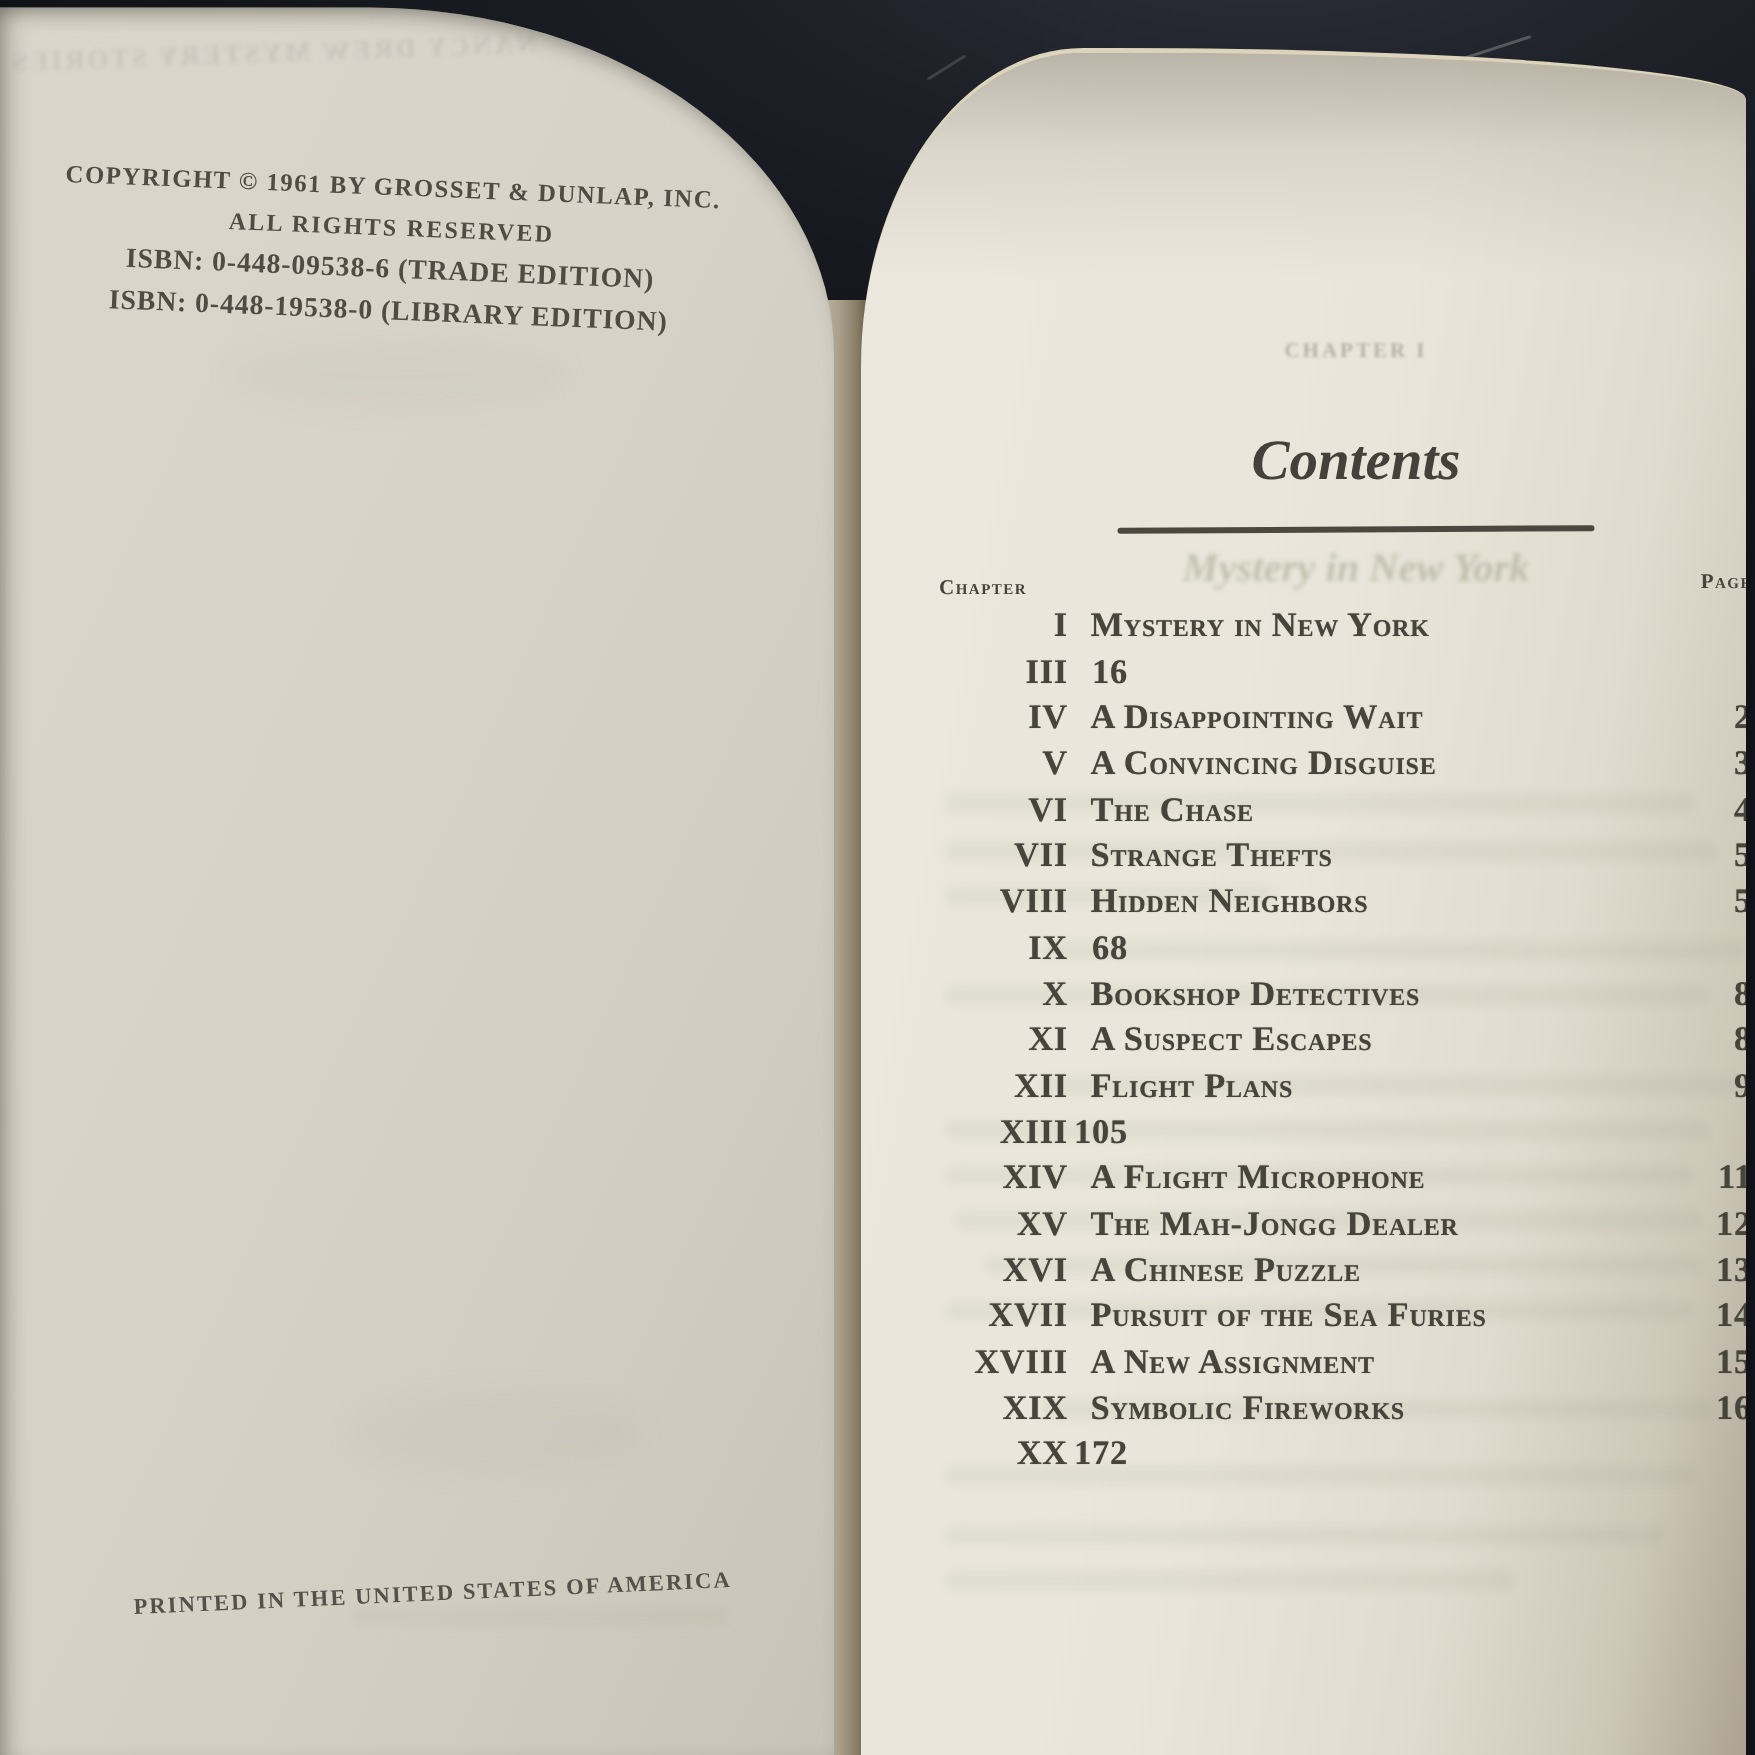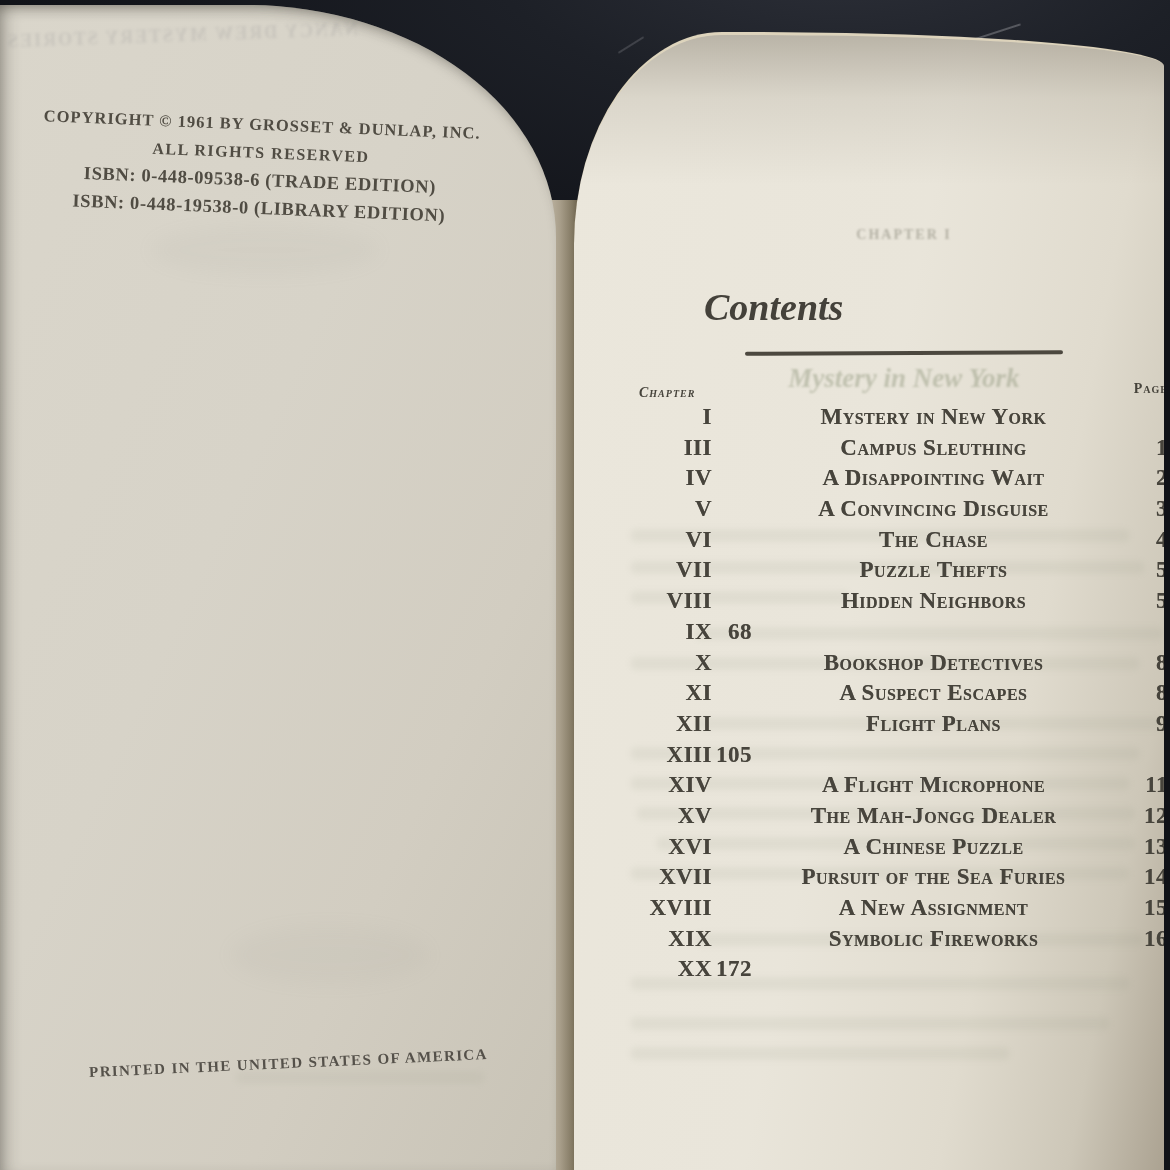--- a/index.html
+++ b/index.html
@@ -69,50 +69,51 @@
     pointer-events: none;
   }
   .ghost-chapter-heading {
     position: absolute; left: 130px; top: 192px; width: 400px;
     text-align: center; font-variant: small-caps; font-weight: 700;
     font-size: 14px; letter-spacing: 2px;
     color: #8a887a; opacity: 0.55; filter: blur(1px);
   }
   .contents-heading {
     position: absolute; left: 130px; top: 250px; width: 400px;
+    text-align: center;
     font-style: italic; font-weight: 700; font-size: 38px;
     color: #44413a;
   }
   .contents-rule {
     position: absolute; left: 171px; top: 316px; width: 318px; height: 4px;
     background: #4c483f; border-radius: 2px;
     transform: rotate(-0.3deg);
   }
   .ghost-chapter-title {
     position: absolute; left: 130px; top: 328px; width: 400px;
     text-align: center; font-style: italic; font-weight: 700;
     font-size: 27px; color: #989e85; opacity: 0.5; filter: blur(1.3px);
   }
   .col-label {
     position: absolute; font-variant: small-caps; font-weight: 700;
     font-size: 14px; letter-spacing: 1px; color: #46433b;
   }
-  .col-chapter { left: 65px; top: 350px; font-style: italic; }
+  .col-chapter { left: 52px; top: 350px; }
   .col-page { top: 346px; right: -4px; }
 
   .toc { position: absolute; left: 38px; top: 367px; width: 556px; }
   .toc .row {
     display: flex; align-items: baseline; height: 30.7px;
     font-weight: 700; font-size: 23px; line-height: 30.7px;
     color: #47443c; letter-spacing: 0.5px;
     text-shadow: 0 0 0.6px rgba(71,68,60,0.6);
     white-space: nowrap;
   }
   .toc .num { width: 100px; text-align: right; font-variant: small-caps; flex: 0 0 auto; }
-  .toc .title { flex: 1 1 auto; text-align: center; font-variant: small-caps; padding-left: 15px; }
+  .toc .title { flex: 1 1 auto; text-align: left; font-variant: small-caps; padding-left: 15px; }
   .toc .pg { flex: 0 0 auto; text-align: right; min-width: 40px; margin-right: -12px; }
 
   
   .smudge {
     position: absolute; height: 13px; border-radius: 7px;
     background: #8f9480; opacity: 0.11; filter: blur(3px);
   }
   .blob {
     position: absolute; border-radius: 50%;
     background: #8e8e86; opacity: 0.06; filter: blur(9px);
@@ -181,41 +182,40 @@
   <div class="col-label col-page">Page</div>
 
   <div class="toc">
     <div class="row">
       <span class="num">I</span>
       <span class="title">Mystery in New York</span>
       <span class="pg">1</span>
     </div>
     <div class="row">
       <span class="num">III</span>
-      <span class="title">Campus Sleuthing</span>
       <span class="pg">16</span>
     </div>
     <div class="row">
       <span class="num">IV</span>
       <span class="title">A Disappointing Wait</span>
       <span class="pg">26</span>
     </div>
     <div class="row">
       <span class="num">V</span>
       <span class="title">A Convincing Disguise</span>
       <span class="pg">35</span>
     </div>
     <div class="row">
       <span class="num">VI</span>
       <span class="title">The Chase</span>
       <span class="pg">43</span>
     </div>
     <div class="row">
       <span class="num">VII</span>
-      <span class="title">Puzzle Thefts</span>
+      <span class="title">Strange Thefts</span>
       <span class="pg">51</span>
     </div>
     <div class="row">
       <span class="num">VIII</span>
       <span class="title">Hidden Neighbors</span>
       <span class="pg">59</span>
     </div>
     <div class="row">
       <span class="num">IX</span>
       <span class="pg">68</span>

